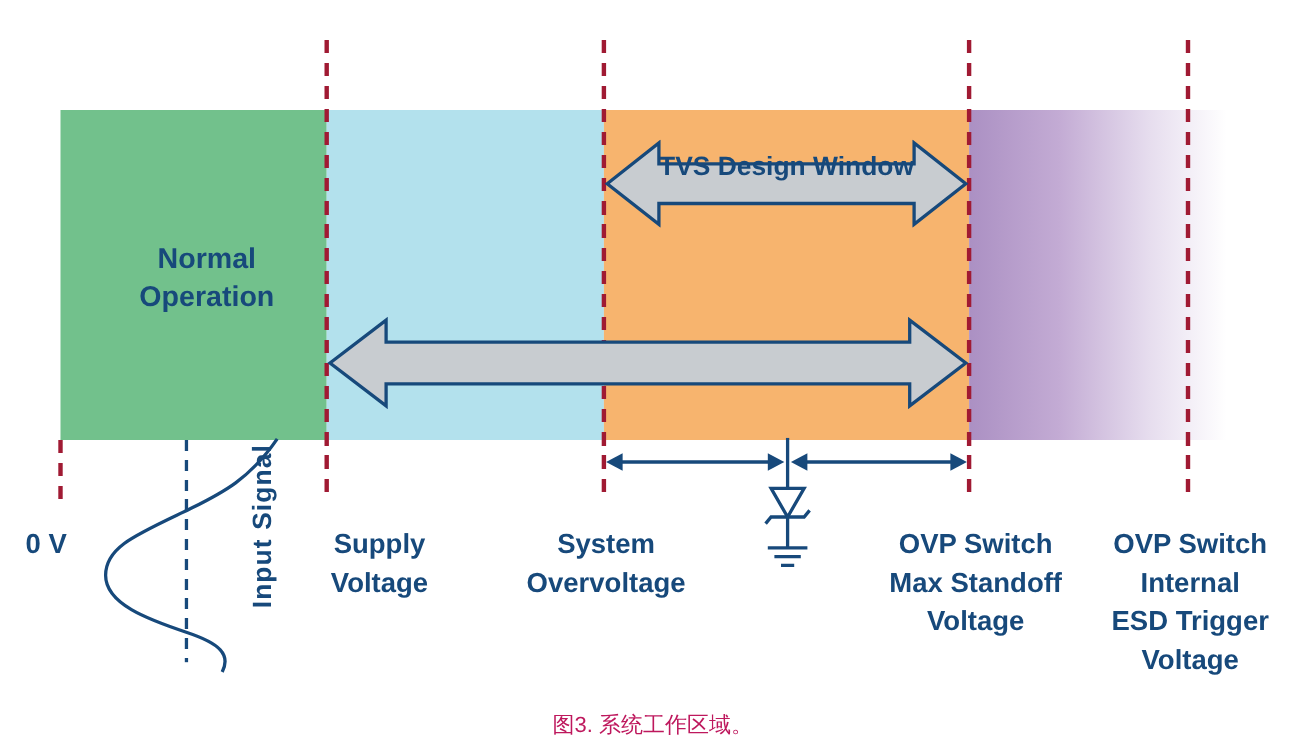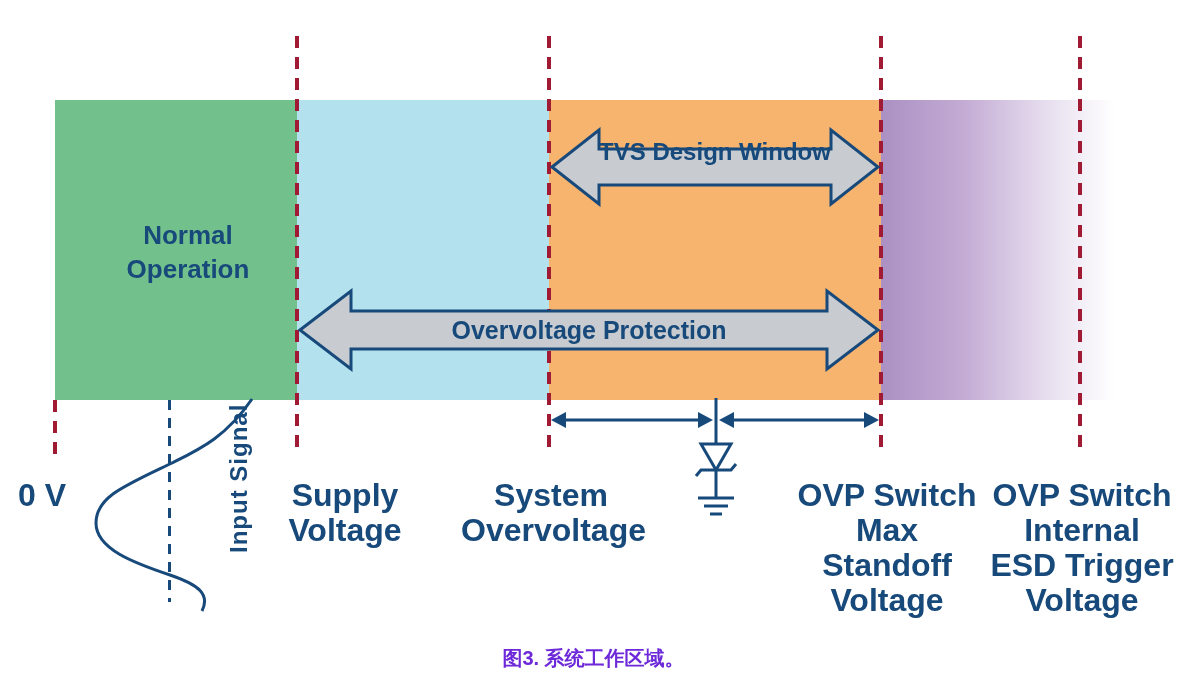--- a/index.html
+++ b/index.html
@@ -40,39 +40,39 @@
   .arrow-svg { position:absolute; display:block; }
   .arrow-label {
     position:absolute; display:flex; align-items:center; justify-content:center;
     font-weight:bold; color:#17497b; text-align:center;
   }
   .arrow-label.tvs { left:549px; top:112px; width:332px; height:80px; font-size:24px; }
   .arrow-label.ovp { left:297px; top:288px; width:584px; height:84px; font-size:25px; }
 
   .axis-label {
     position:absolute; top:478px; text-align:center;
-    font-size:32px; line-height:35px; font-weight:bold;
+    font-size:25px; line-height:35px; font-weight:bold;
     color:#17497b; white-space:pre-line;
   }
   .axis-zero     { left:10px;  width:64px;  }
   .axis-supply   { left:265px; width:160px; }
   .axis-system   { left:461px; width:180px; }
   .axis-standoff { left:787px; width:200px; }
   .axis-esd      { left:982px; width:200px; }
 
   .input-signal-label {
     position:absolute; left:220px; top:396px; width:38px; height:165px;
     writing-mode:vertical-rl; transform:rotate(180deg);
     display:flex; align-items:center; justify-content:center;
     font-size:24px; font-weight:bold; color:#17497b; letter-spacing:1px;
   }
 
   .caption {
     position:absolute; left:0; right:0; top:645px;
-    text-align:center; font-size:20px; font-weight:700; color:#6d28d9;
+    text-align:center; font-size:20px; font-weight:400; color:#be185d;
   }
 
   svg .ln   { stroke:#17497b; stroke-width:3; fill:none; }
   svg .hd   { fill:#17497b; stroke:none; }
   svg .big  { fill:#c8ccd0; stroke:#17497b; stroke-width:3; stroke-linejoin:miter; }
   svg .tri  { fill:#ffffff; stroke:#17497b; stroke-width:3; stroke-linejoin:miter; }
 </style>
 </head>
 <body>
 
@@ -94,21 +94,20 @@
 Operation</div>
 
   <svg class="arrow-svg" style="left:549px; top:127px;" width="332" height="80" viewBox="0 0 332 80">
     <polygon class="big" points="3,40 50,3 50,22 282,22 282,3 329,40 282,77 282,58 50,58 50,77"></polygon>
   </svg>
   <div class="arrow-label tvs">TVS Design Window</div>
 
   <svg class="arrow-svg" style="left:297px; top:288px;" width="584" height="84" viewBox="0 0 584 84">
     <polygon class="big" points="3,42 54,3 54,23 530,23 530,3 581,42 530,81 530,61 54,61 54,81"></polygon>
   </svg>
-  <div class="arrow-label ovp">Overvoltage Protection</div>
 
   <svg class="arrow-svg" style="left:549px; top:404px;" width="332" height="32" viewBox="0 0 332 32">
     <line class="ln" x1="14" y1="16" x2="152" y2="16"></line>
     <polygon class="hd" points="2,16 17,8 17,24"></polygon>
     <polygon class="hd" points="164,16 149,8 149,24"></polygon>
     <line class="ln" x1="182" y1="16" x2="318" y2="16"></line>
     <polygon class="hd" points="170,16 185,8 185,24"></polygon>
     <polygon class="hd" points="330,16 315,8 315,24"></polygon>
   </svg>
 

